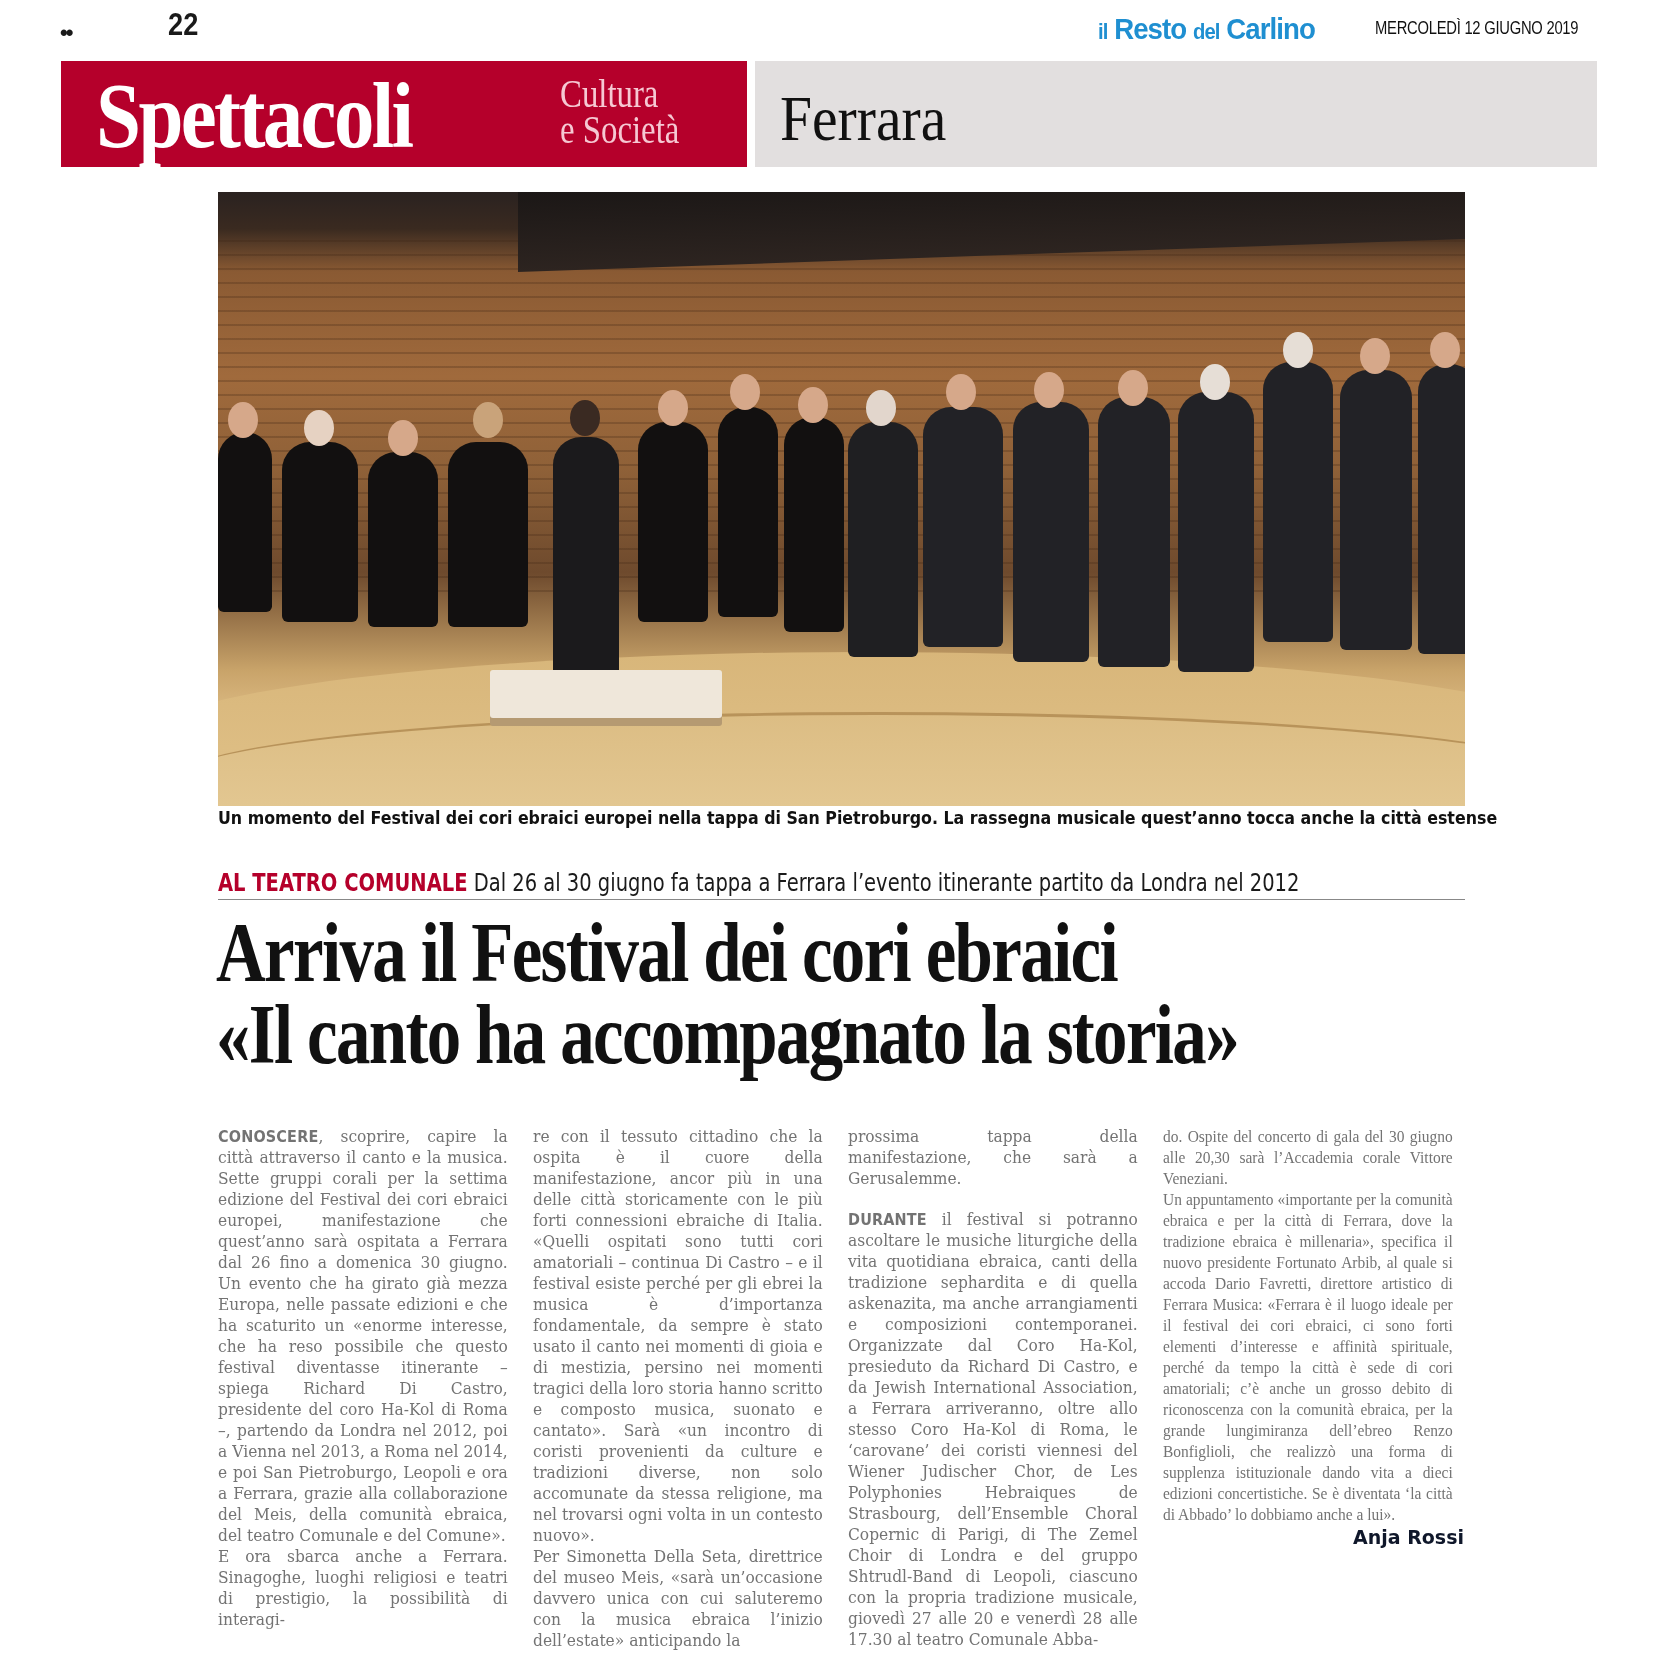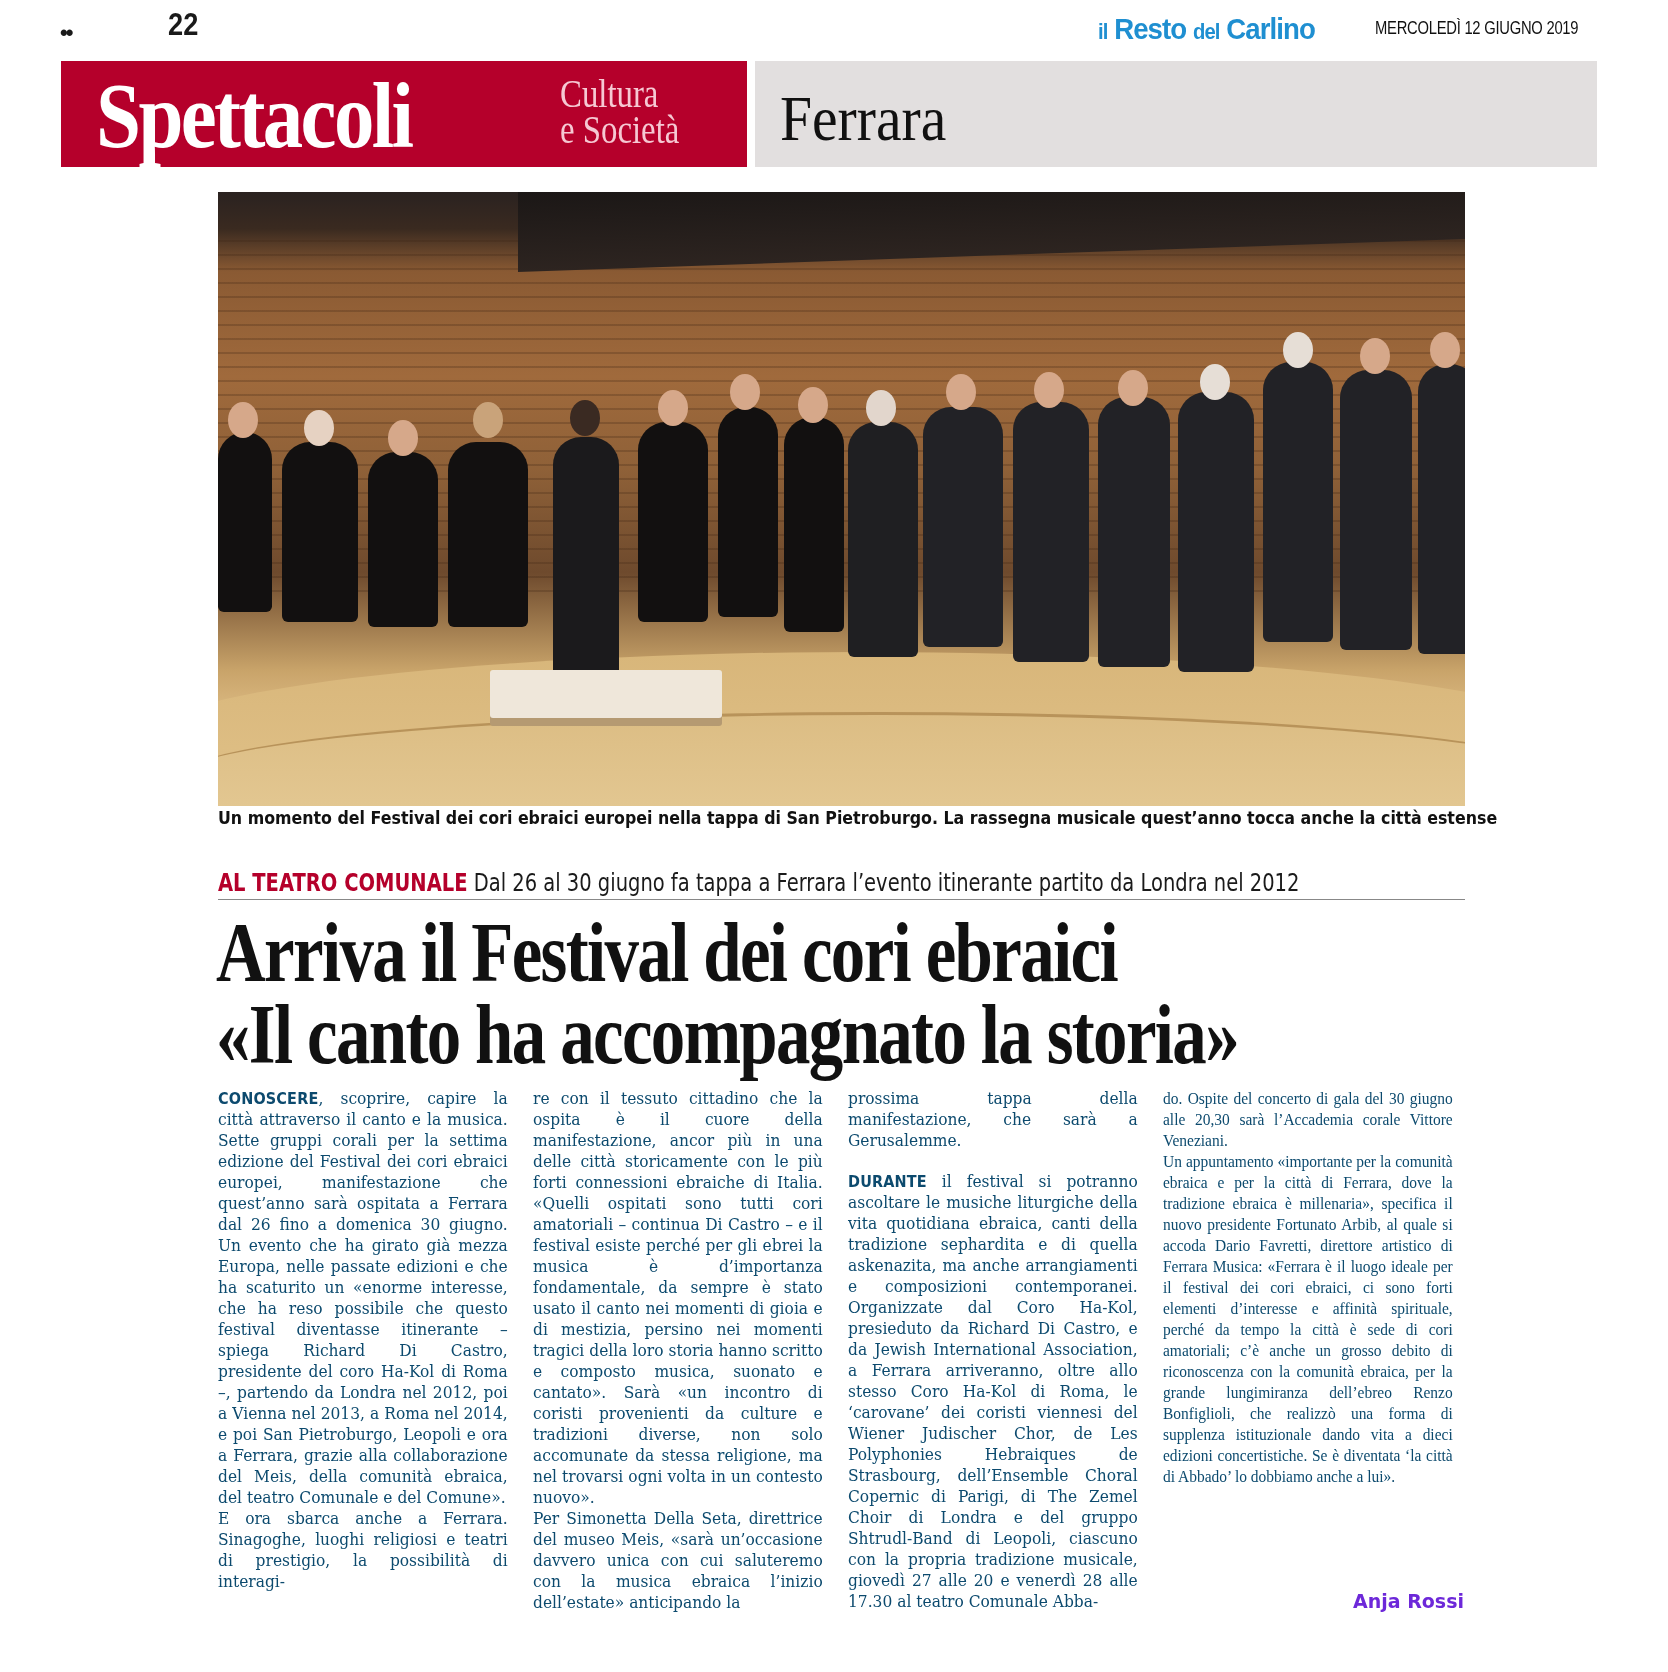--- a/index.html
+++ b/index.html
@@ -36,26 +36,26 @@
 
   
   .kicker { left:218px; top:868px; font:25px "DejaVu Sans", sans-serif; white-space:nowrap; transform:scaleX(0.78); transform-origin:left; }
   .kicker .label { color:#b5002b; font-weight:bold; }
   .kicker-rule { left:218px; top:899px; width:1247px; height:1px; background:#888; }
 
   
   .headline { left:216px; top:912px; font:bold 84px "Liberation Serif", serif; line-height:82px; letter-spacing:-2px; color:#111; transform:scaleX(0.82); transform-origin:left; white-space:nowrap; }
 
   
-  .col { position:absolute; top:1088px; width:290px; font:17.2px/21px "DejaVu Serif", serif; color:#0c4a6e; text-align:justify; hyphens:manual; }
+  .col { position:absolute; top:1126px; width:290px; font:17.2px/21px "DejaVu Serif", serif; color:#737373; text-align:justify; hyphens:manual; }
   .col .lead { font:bold 16px "DejaVu Sans", sans-serif; letter-spacing:0.2px; }
   .col .gap { height:20px; }
   .c1 { left:218px; } .c2 { left:533px; } .c3 { left:848px; } .c4 { left:1163px;font-family:Liberation Serif, serif; }
   .col .txt { display:block; transform:scaleX(0.9); transform-origin:left; width:111%; }
-  .byline { left:1353px; top:1590px; font:bold 19px "DejaVu Sans", sans-serif; color:#6d28d9; white-space:nowrap; }
+  .byline { left:1353px; top:1526px; font:bold 19px "DejaVu Sans", sans-serif; color:#0f172a; white-space:nowrap; }
 </style>
 </head>
 <body>
 
 <div class="abs dots">••</div>
 <div class="abs pagenum">22</div>
 <div class="abs brand">
   <span class="small">il</span>
   <span>Resto</span>
   <span class="small">del</span>

